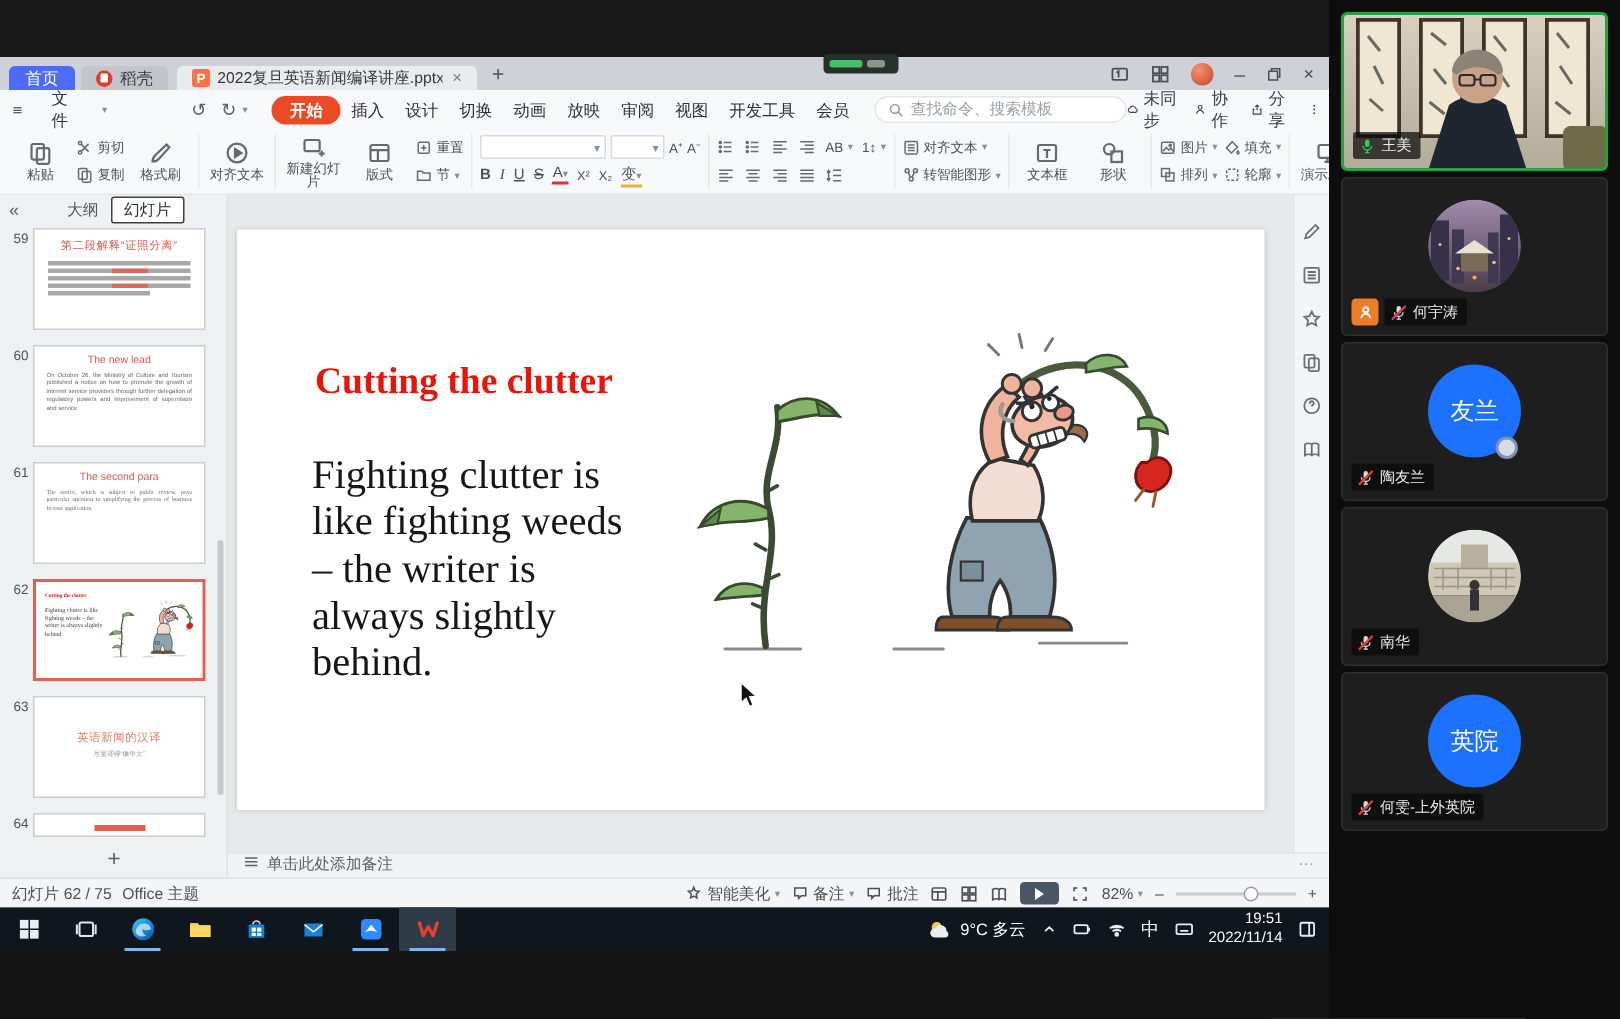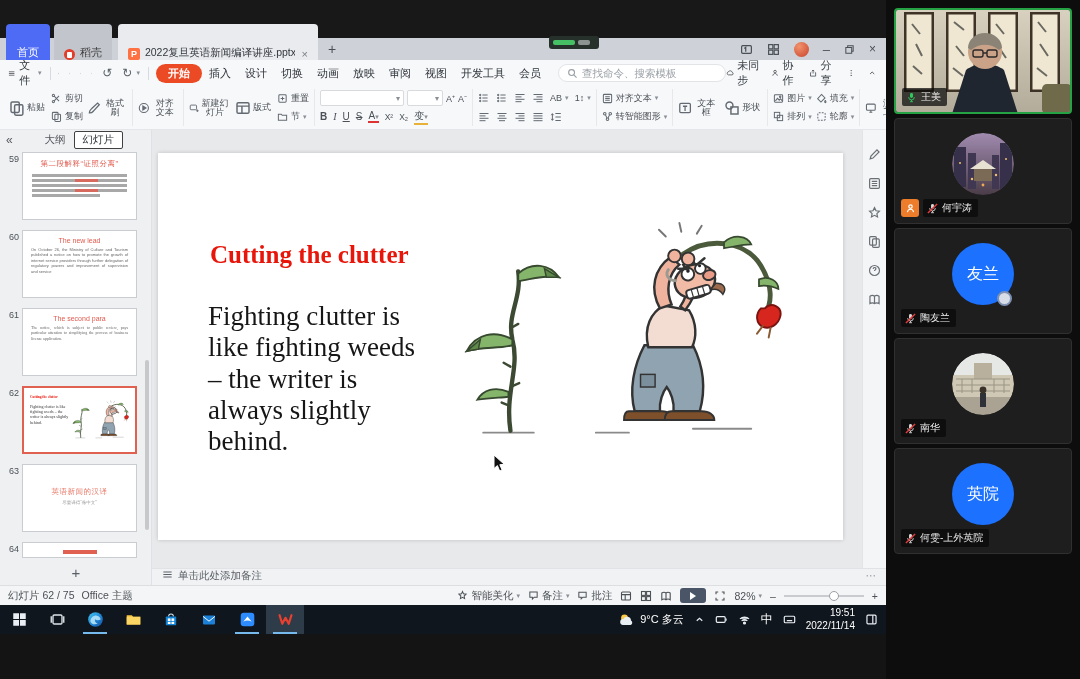--- a/index.html
+++ b/index.html
@@ -7,47 +7,47 @@
 #root{position:relative;width:1080px;height:679px;background:#0d0d0d}
 svg{display:block}
 
 #desktop{position:absolute;left:0;top:0;width:886px;height:679px;background:#181818}
 #share-pill{position:absolute;left:549px;top:36px;width:50px;height:13px;background:#27312c;border-radius:3px;display:flex;align-items:center;padding:0 4px;gap:3px;z-index:5}
 #share-pill .g{width:22px;height:5px;background:#46c065;border-radius:2px}
 #share-pill .w{width:12px;height:5px;background:#8b9490;border-radius:2px}
 #wps{position:absolute;left:0;top:38px;width:886px;height:567px;background:#f7f8fa}
 
 #tabbar{position:absolute;left:0;top:0;width:886px;height:22px;background:#ced2d8;display:flex;align-items:flex-end}
-.tb-tab{height:36px;display:flex;align-items:flex-end;gap:5px;padding:0 10px;font-size:11px;border-radius:4px 4px 0 0}
+.tb-tab{height:16px;display:flex;align-items:center;gap:5px;padding:0 10px;font-size:11px;border-radius:4px 4px 0 0}
 #tab-home{margin-left:6px;background:#4e6bf5;color:#fff;width:44px;justify-content:center}
 #tab-docer{margin-left:4px;background:#c2c6cc;color:#3a3a3a}
 #tab-doc{margin-left:6px;background:#e9ebee;color:#33373d;font-size:10.5px;max-width:200px}
 .docer-ic{width:11px;height:11px;border-radius:50%;background:#e23c2b;position:relative}
 .docer-ic::after{content:"";position:absolute;left:3px;top:2.5px;width:5px;height:6px;background:#fff;border-radius:1px}
 .pptx-ic{width:12px;height:12px;border-radius:2px;background:#ff7043;color:#fff;font-size:9px;font-weight:bold;display:flex;align-items:center;justify-content:center}
 .tb-x{color:#7a7f86;font-size:11px;margin-left:2px}
 #tab-new{color:#4a4f55;font-size:14px;margin:0 0 3px 10px}
 #win-controls{margin-left:auto;display:flex;align-items:center;gap:14px;padding-right:10px;height:22px;color:#4a4f55}
 #avatar-user{width:15px;height:15px;border-radius:50%;background:radial-gradient(circle at 35% 30%,#f2926d,#c8432c)}
 
 #menubar{position:absolute;left:0;top:22px;width:886px;height:26px;background:#f7f8fa;display:flex;align-items:center;font-size:11px;color:#2e3338}
 .mb-ic{color:#5a6068;margin-left:10px}
-#file-btn{display:flex;align-items:center;gap:4px;margin-left:8px}
+#file-btn{display:flex;align-items:center;gap:19px;margin-left:8px}
 .mb-sep{width:1px;height:13px;background:#d7dade;margin:0 8px}
 .mtab{padding:2px 7px;white-space:nowrap}
 .mtab.active{background:#eb4a24;color:#fff;border-radius:10px;padding:2px 12px;font-weight:bold}
 #search-box{display:flex;align-items:center;gap:4px;background:#ffffff;border:1px solid #e2e4e8;border-radius:10px;height:18px;width:205px;margin-left:10px;padding:0 8px;color:#9aa0a6}
 #search-box input{border:0;outline:0;flex:1;font-size:10.5px;background:transparent;color:#444}
 #search-box input::placeholder{color:#9aa0a6}
 #menu-right{margin-left:auto;display:flex;align-items:center;gap:12px;padding-right:10px;color:#3c4147}
 .mr-item{display:flex;align-items:center;gap:3px}
 
 #ribbon{position:absolute;left:0;top:48px;width:886px;height:44px;background:#f7f8fa;border-bottom:1px solid #e4e6e9;display:flex;align-items:stretch;padding:3px 2px;overflow:hidden}
 .rgroup{display:flex;align-items:stretch;gap:4px;padding:0 5px;border-right:1px solid #e6e8ea}
-.rbig{display:flex;align-items:center;justify-content:center;gap:2px;font-size:9px;color:#4c5157;min-width:40px;text-align:center;line-height:1}
+.rbig{display:flex;flex-direction:column;align-items:center;justify-content:center;gap:2px;font-size:9px;color:#4c5157;min-width:40px;text-align:center;line-height:1}
 .rcol{display:flex;flex-direction:column;justify-content:space-around}
 .rsmall{display:flex;align-items:center;gap:3px;font-size:9px;color:#4c5157;white-space:nowrap}
 .ric{color:#646a72}
 .rbox{border:1px solid #d8dade;background:#fff;border-radius:2px;height:16px;display:flex;align-items:center;justify-content:flex-end;color:#8a8f96;font-size:8px;padding:0 3px}
 .fmt-row{display:flex;align-items:center;gap:6px;font-size:10px;color:#4c5157}
 .fmt-row b{font-weight:bold}.fmt-row i{font-style:italic;font-family:"Liberation Serif",serif}
 .fmt-row .u{text-decoration:underline}.fmt-row .s{text-decoration:line-through}
 .carr{font-size:7px;color:#8a8f96}
 
 #content{position:absolute;left:0;top:92px;width:886px;height:438px}

